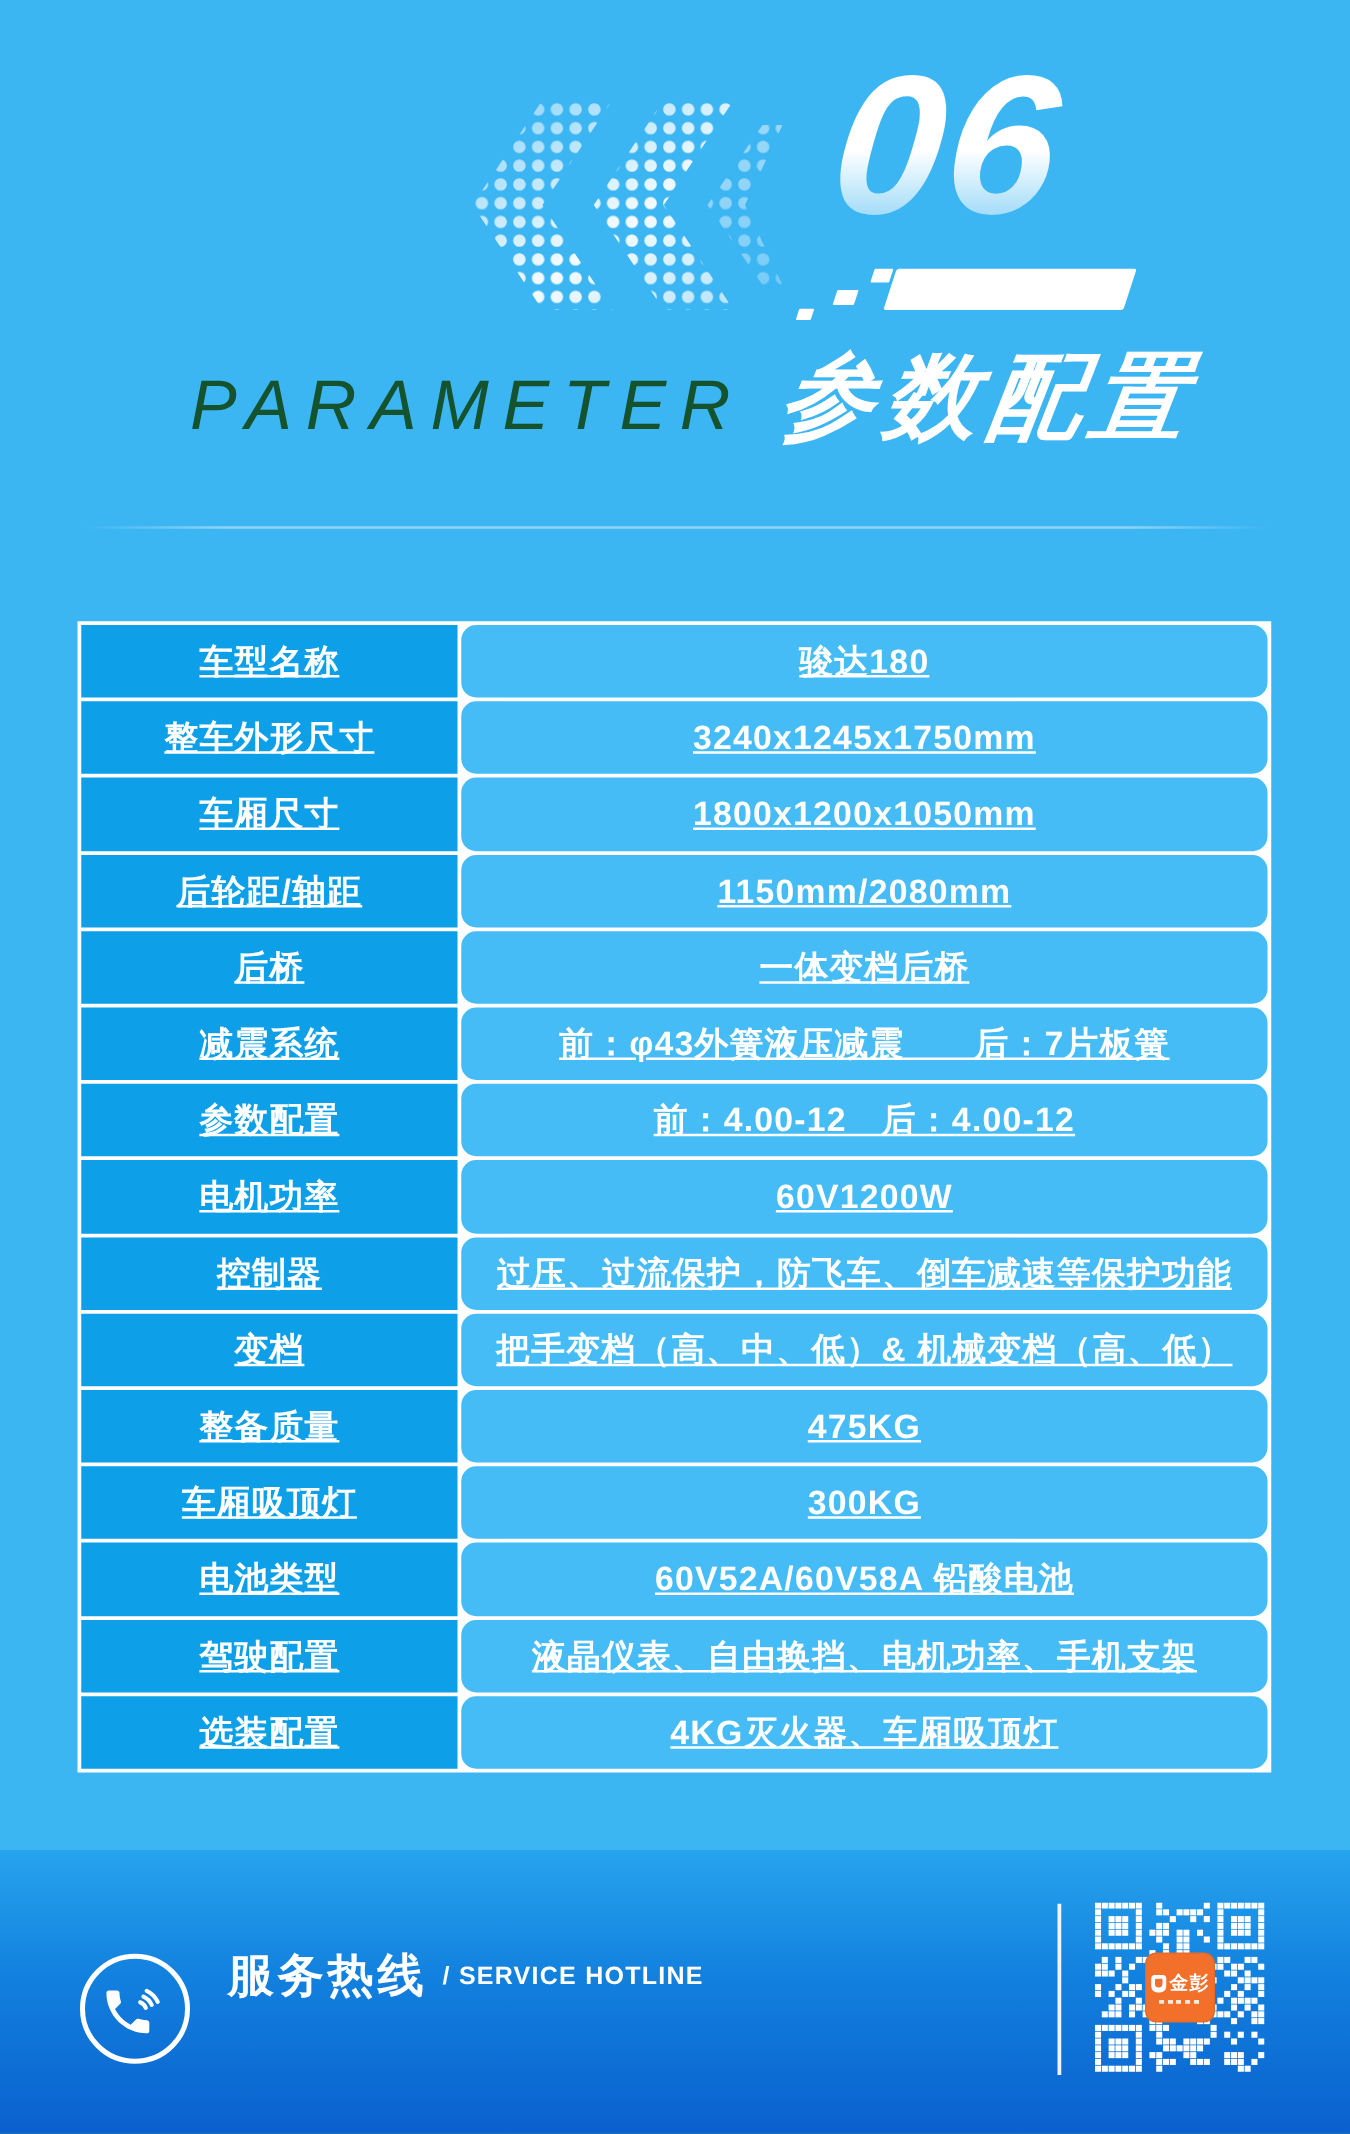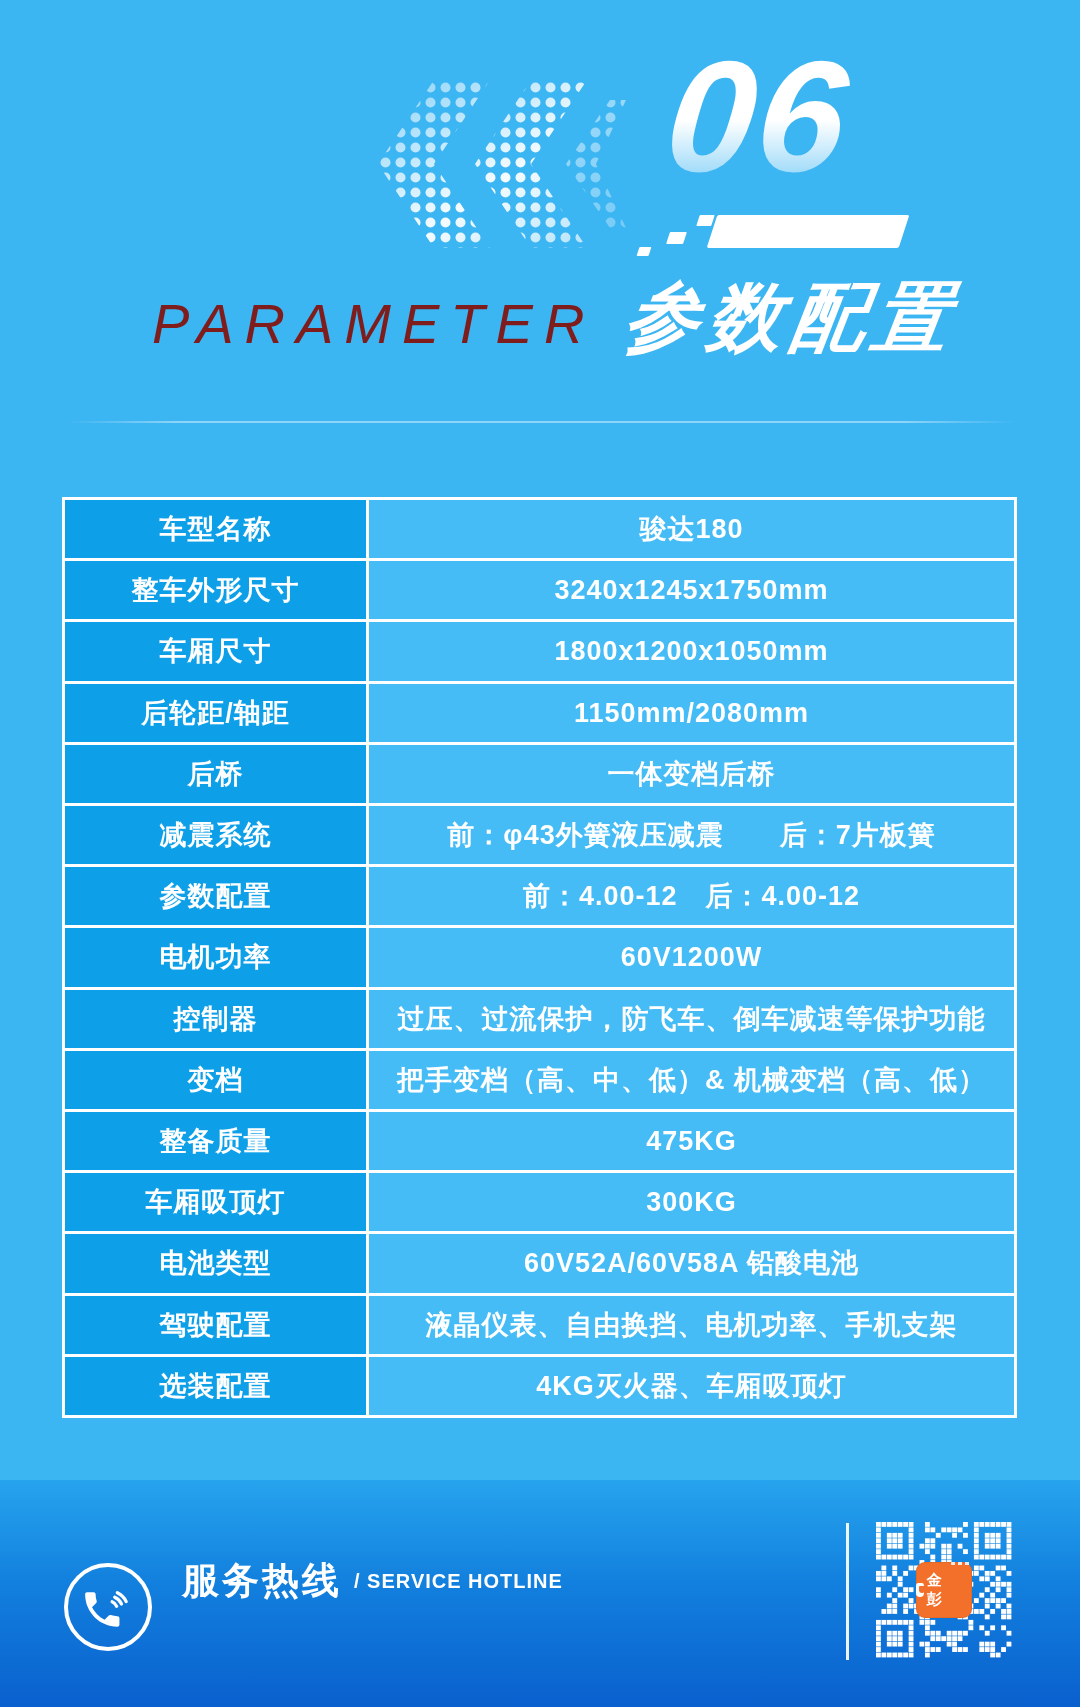--- a/index.html
+++ b/index.html
@@ -33,44 +33,45 @@
   }
   .dash{position:absolute;background:#fff;transform:skewX(-18deg);border-radius:1px;}
   .dash1{left:30px;top:181px;width:15px;height:11px;}
   .dash2{left:0px;top:198px;width:17px;height:12px;}
   .dash3{left:-30px;top:213px;width:12px;height:9px;}
   .title-row{
     position:absolute;left:152px;top:268px;width:790px;
     display:flex;align-items:baseline;gap:30px;white-space:nowrap;
   }
   .title-en{
-    font-size:56px;font-weight:400;font-style:italic;letter-spacing:11px;color:#7f1d1d;
+    font-size:56px;font-weight:400;font-style:italic;letter-spacing:11px;color:#14532d;
   }
   .title-zh{
     font-size:75px;font-weight:800;font-style:italic;letter-spacing:8px;color:#fff;
     transform:skewX(-8deg);
   }
   .soft-divider{
     position:absolute;left:66px;top:421px;width:950px;height:2px;opacity:.5;
     background:linear-gradient(90deg,rgba(255,255,255,0),rgba(255,255,255,.85) 12%,rgba(255,255,255,.85) 88%,rgba(255,255,255,0));
   }
   
   .spec-table{
     position:absolute;left:62px;top:497px;width:955px;height:921px;
     display:grid;grid-template-columns:301px 1fr;grid-auto-rows:1fr;gap:3px;
     background:#fff;padding:3px;
   }
   .trow{display:contents;}
   .cell{
     display:flex;align-items:center;justify-content:center;text-align:center;
     font-size:27px;font-weight:700;letter-spacing:1px;color:#fff;line-height:1.2;
     padding:0 10px;
+    text-decoration:underline;
   }
   .cell.label{background:var(--label-cell);}
-  .cell.value{background:var(--value-cell);}
+  .cell.value{background:var(--value-cell);border-radius:12px;}
   
   .footer{
     position:absolute;left:0;top:1480px;width:1080px;height:227px;
     background:linear-gradient(180deg,var(--footer-top) 0%,#1280DE 45%,var(--footer-bottom) 100%);
   }
   .phone-badge{
     position:absolute;left:64px;top:83px;width:88px;height:88px;
     border:4px solid #fff;border-radius:50%;
     display:flex;align-items:center;justify-content:center;
   }
@@ -83,21 +84,21 @@
     position:absolute;left:180px;top:118px;display:flex;gap:36px;white-space:nowrap;
     font-size:49px;font-weight:700;letter-spacing:0px;
   }
   .footer-divider{
     position:absolute;left:846px;top:43px;width:3px;height:137px;background:rgba(255,255,255,.92);
   }
   .qr{position:absolute;left:876px;top:42px;width:136px;height:136px;}
   .qr-logo{
     position:absolute;left:40px;top:40px;width:56px;height:56px;
     background:var(--logo-orange);border-radius:9px;
-    display:flex;flex-direction:row;justify-content:center;gap:4px;
+    display:flex;flex-direction:column;align-items:center;justify-content:center;gap:4px;
     box-shadow:0 0 0 1px rgba(0,0,0,0.06) inset;
   }
   .qr-logo-row{display:flex;align-items:center;gap:3px;}
   .qr-shield{
     width:12px;height:14px;background:#fff;border-radius:3px 3px 5px 5px;position:relative;
   }
   .qr-shield::after{
     content:"";position:absolute;left:3px;top:3px;width:6px;height:7px;
     background:var(--logo-orange);border-radius:1px 1px 3px 3px;
   }

